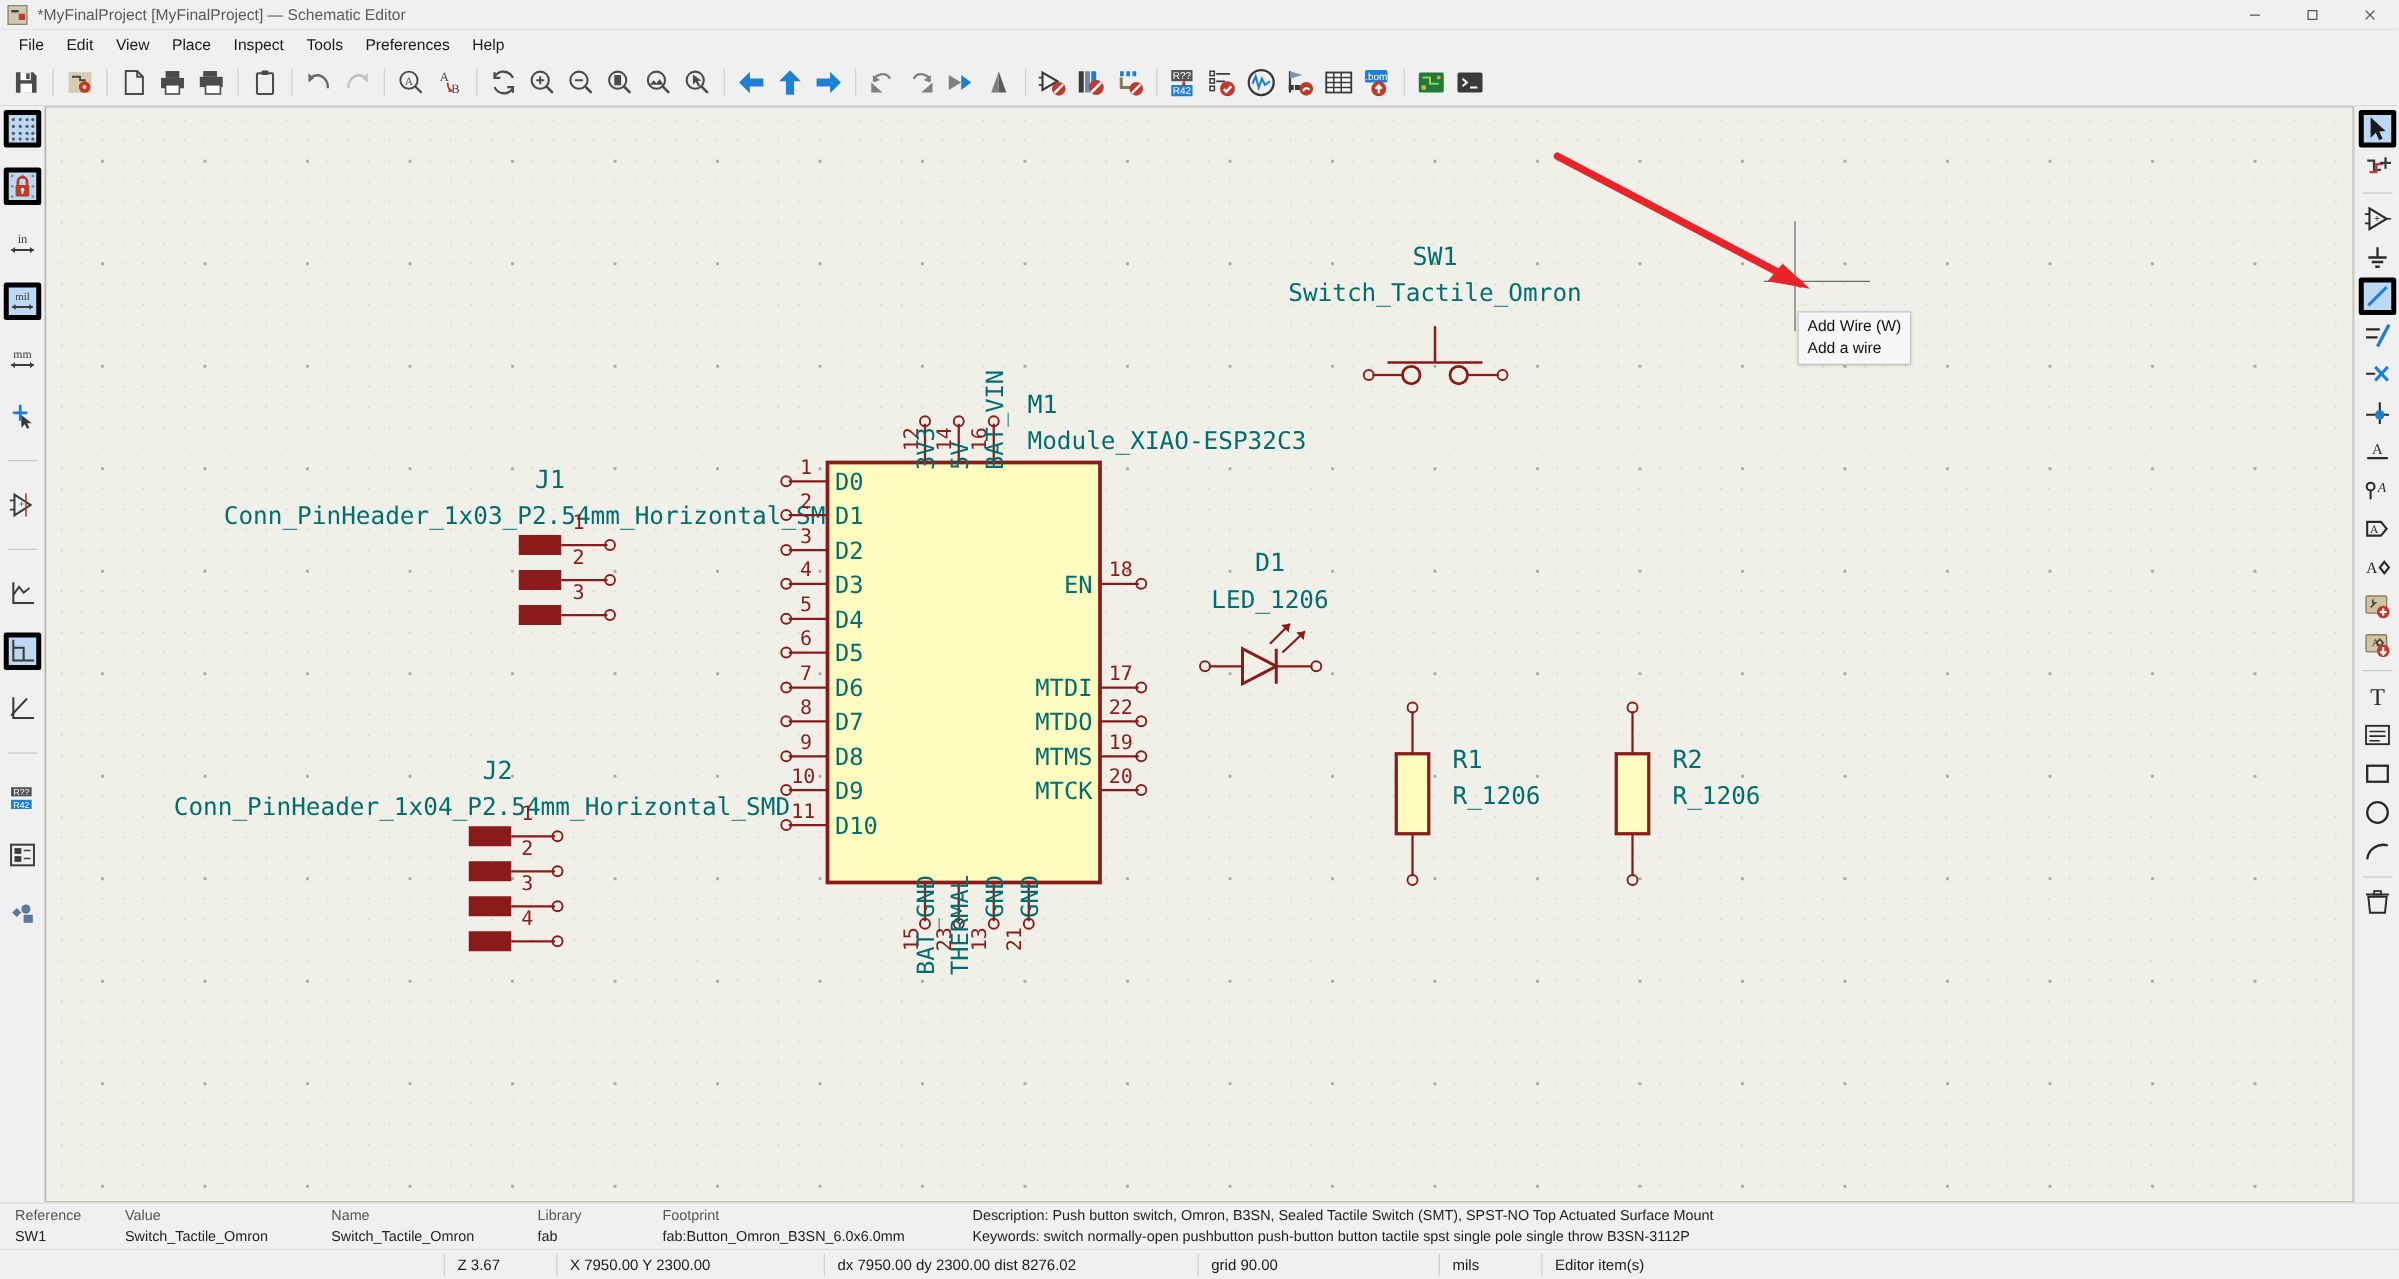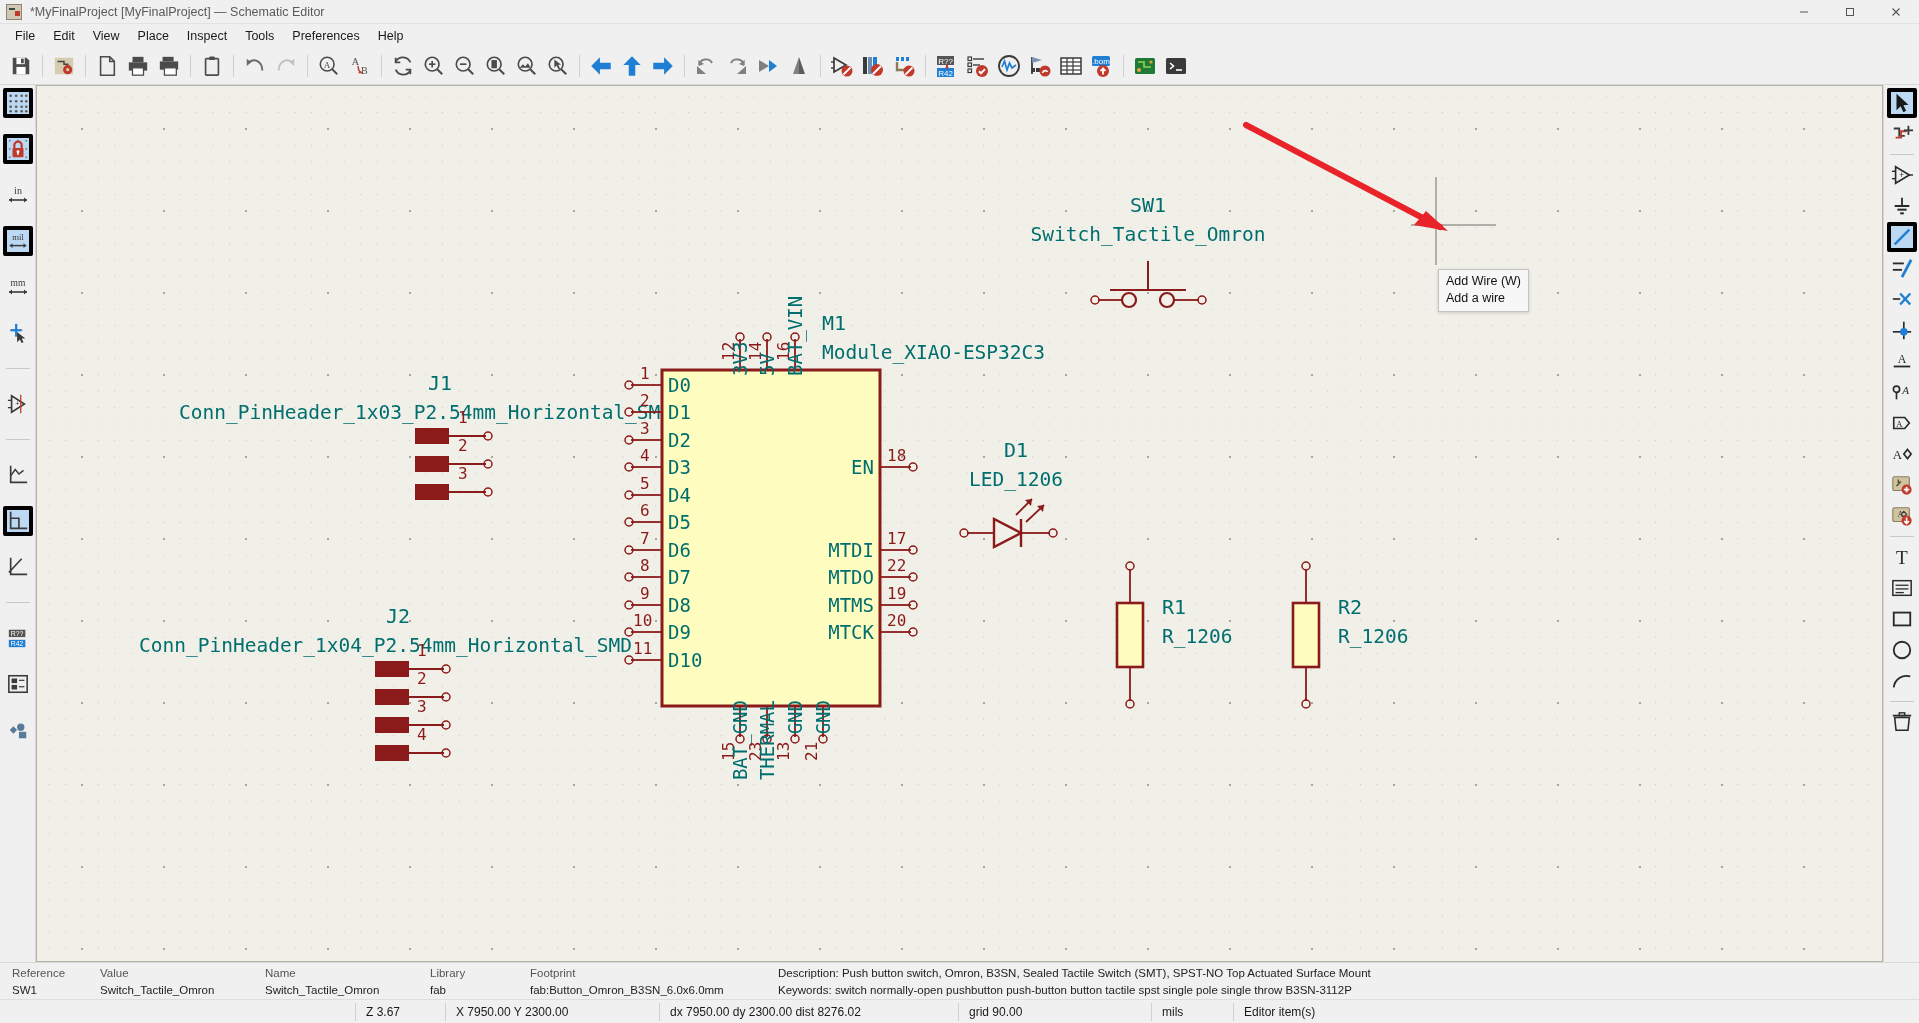--- a/index.html
+++ b/index.html
@@ -790,21 +790,21 @@
           <line x1="1400" y1="92" x2="1400" y2="180" stroke="#6d6d6d" stroke-width="1"></line>
           <line x1="1375" y1="140" x2="1460" y2="140" stroke="#6d6d6d" stroke-width="1"></line>
         </g>
 
         <g>
           <line x1="1210" y1="40" x2="1404" y2="142" stroke="#e8242a" stroke-width="6" stroke-linecap="round"></line>
           <path d="M1412 146 L1378 140 L1390 126 Z" fill="#e8242a"></path>
         </g>
       </svg>
 
-      <div class="tooltip" style="left:1402px; top:184px;">
+      <div class="tooltip" style="left:1402px; top:164px;">
         <div>Add Wire  (W)</div>
         <div>Add a wire</div>
       </div>
     </div>
 
     <div class="rtoolbar">
       <div class="vb active">
         <svg width="22" height="22" viewBox="0 0 24 24">
             <path d="M6 2 L6 20 L10.5 15.5 L13.5 22 L16.5 20.5 L13.5 14.5 L19 14 Z" fill="#1a1a1a"></path>
           </svg>

